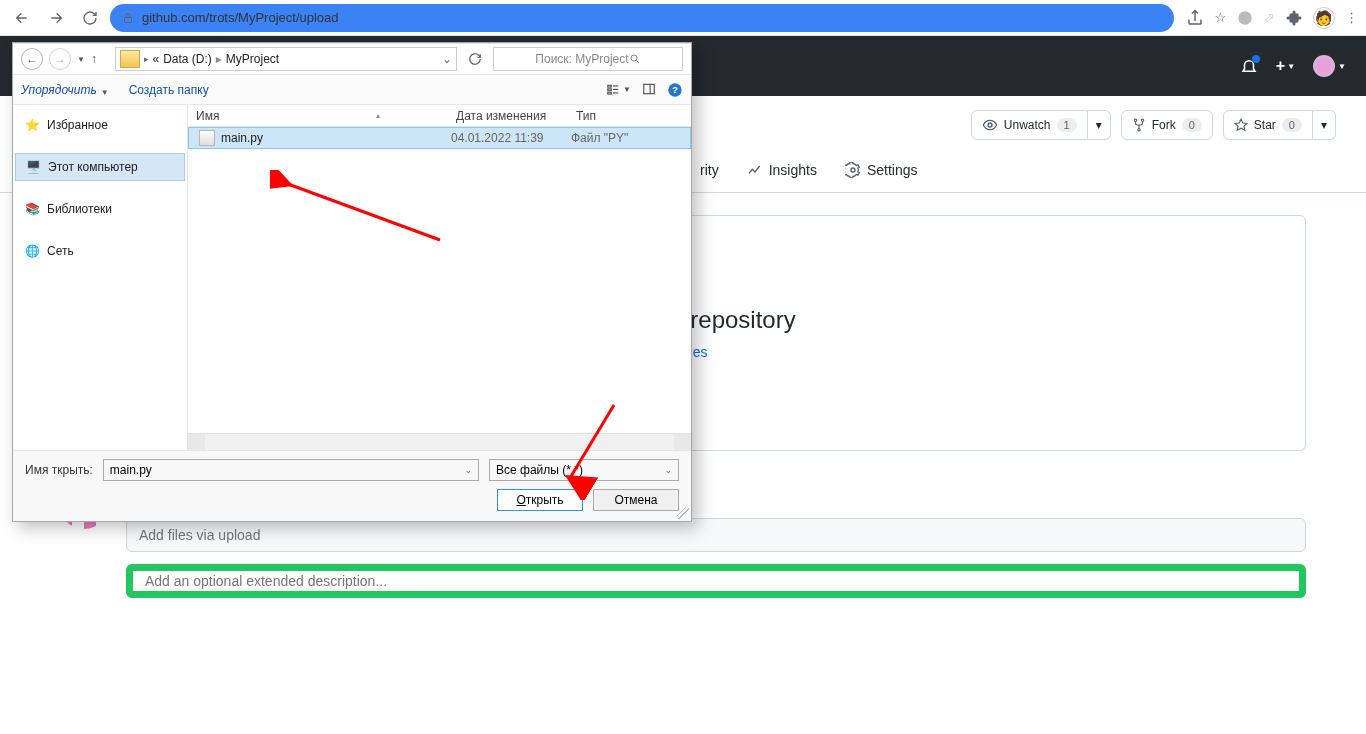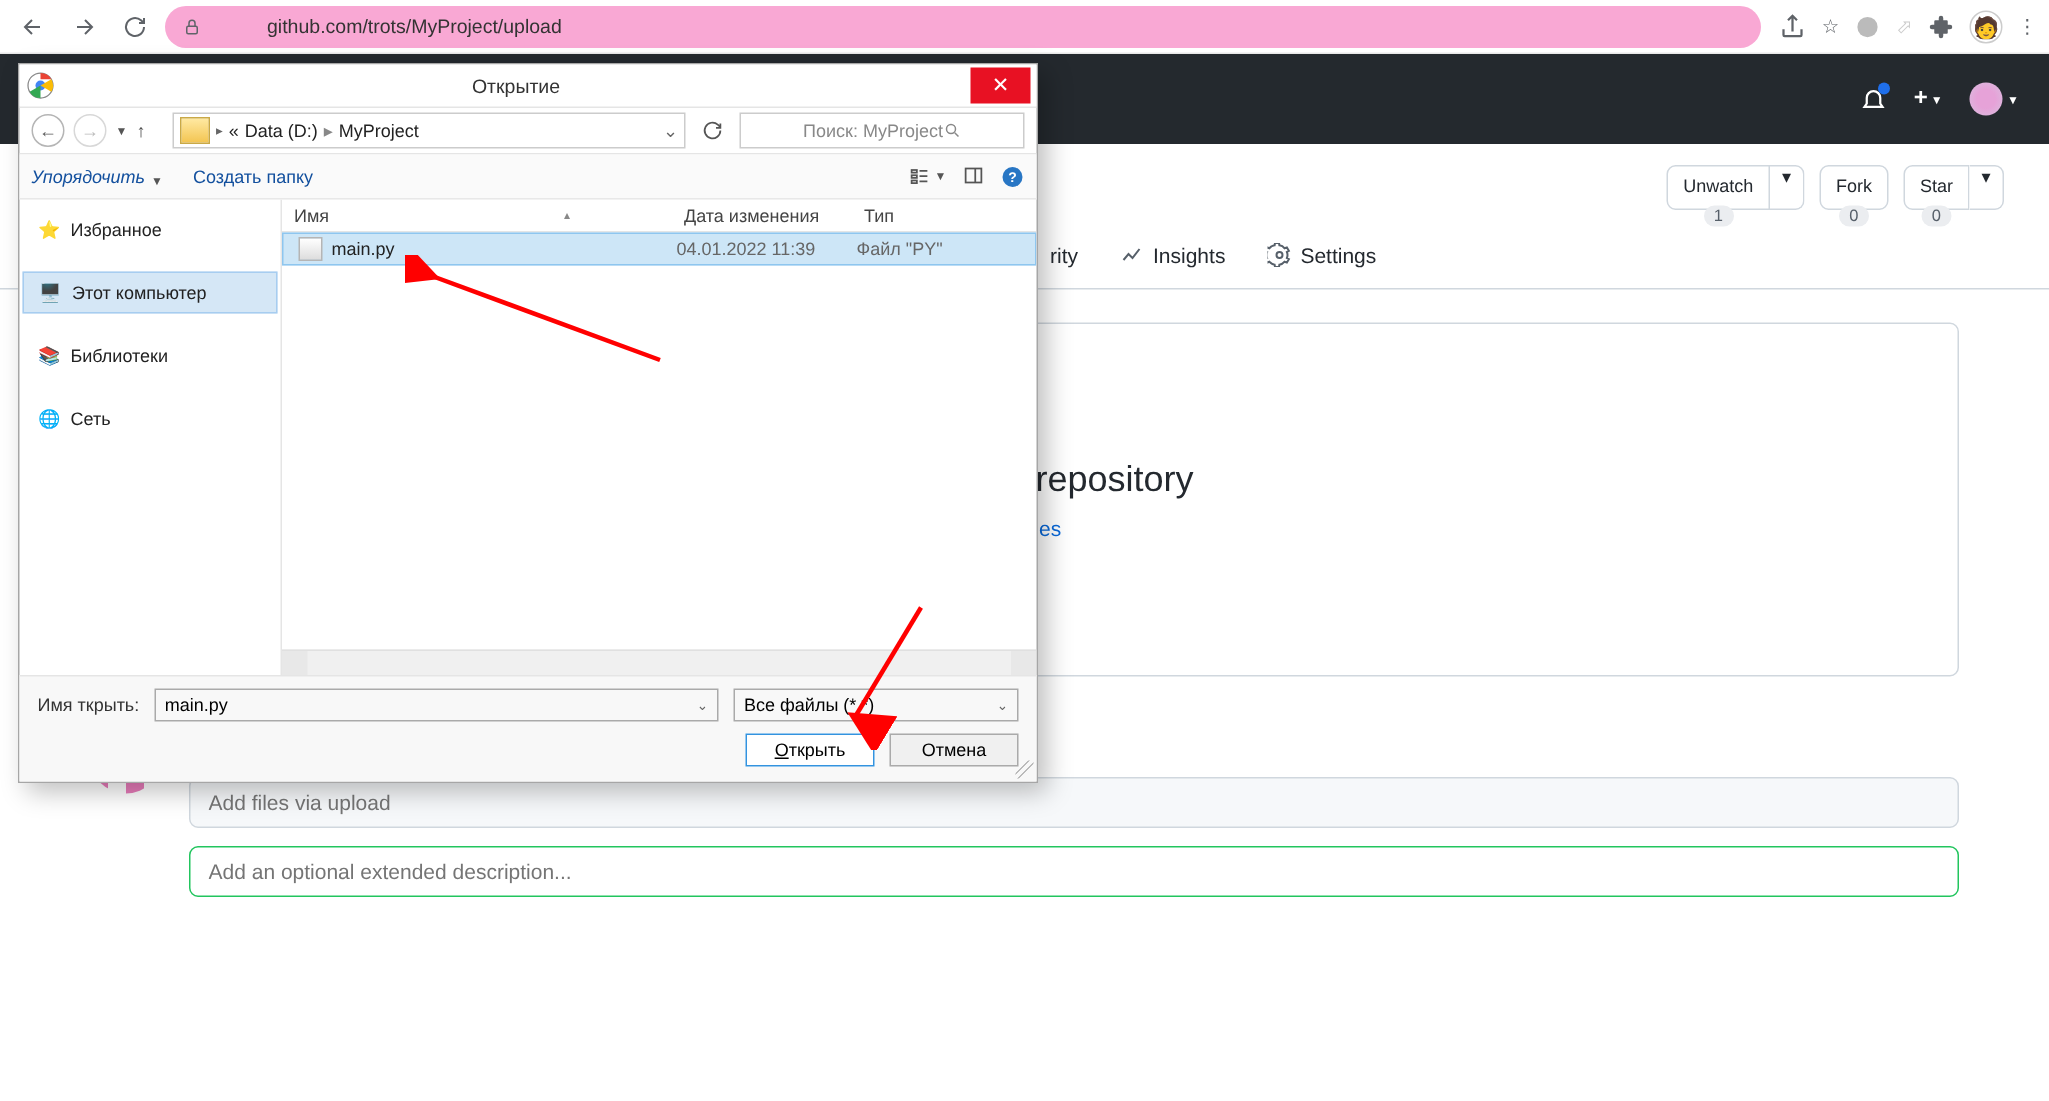--- a/index.html
+++ b/index.html
@@ -1,56 +1,56 @@
 <!DOCTYPE html>
 <html><head>
 <meta charset="utf-8">
 <style>
   * { box-sizing: border-box; margin: 0; padding: 0; }
   body { font-family: "Segoe UI", Arial, sans-serif; font-size: 13px; width: 1366px; height: 734px; background: #fff; overflow: hidden; position: relative; }
 
   
   .chrome-bar { height: 36px; display: flex; align-items: center; gap: 6px; padding: 0 8px; background: #fff; border-bottom: 1px solid #e8e8e8; }
   .nav-btn { width: 28px; height: 28px; display: flex; align-items: center; justify-content: center; color: #5f6368; cursor: pointer; border-radius: 50%; }
-  .omni { flex: 1; height: 28px; background: #f9a8d4; border-radius: 14px; display: flex; align-items: center; padding: 0 12px; color: #333; gap: 36px; }
+  .omni { flex: 1; height: 28px; background: #3b82f6; border-radius: 14px; display: flex; align-items: center; padding: 0 12px; color: #333; }
   .omni .lock { width: 12px; height: 12px; margin-right: 8px; color: #5f6368; }
   .right-icons { display: flex; align-items: center; gap: 10px; color: #5f6368; margin-left: 6px; }
   .avatar-icon { width: 22px; height: 22px; border-radius: 50%; background: #fff; border: 1px solid #ccc; display: flex; align-items: center; justify-content: center; font-size: 14px; }
 
   
   .gh-header { height: 60px; background: #24292e; display: flex; align-items: center; justify-content: flex-end; padding: 0 20px; gap: 18px; }
   .gh-bell { color: #fff; position: relative; }
   .gh-bell::after { content:""; position:absolute; top:-2px; right:-2px; width:8px; height:8px; background:#1f6feb; border-radius:50%; }
   .gh-plus { color: #fff; display: flex; align-items: center; gap: 2px; }
   .gh-avatar { width: 22px; height: 22px; border-radius: 50%; background: radial-gradient(circle, #e6a2d8 40%, #d8c0e0); }
 
   
   .repo-actions { display: flex; justify-content: flex-end; padding: 14px 30px; gap: 10px; }
-  .btn { height: 30px; background: #fff; border: 1px solid #d0d7de; border-radius: 6px; display: flex; align-items: center; padding: 0 10px; font-size: 12px; color: #24292f; gap: 6px; flex-direction: column; }
+  .btn { height: 30px; background: #fff; border: 1px solid #d0d7de; border-radius: 6px; display: flex; align-items: center; padding: 0 10px; font-size: 12px; color: #24292f; gap: 6px; }
   .btn .pill { background: #ebedf0; border-radius: 10px; padding: 1px 7px; font-size: 11px; color: #57606a; }
   .btn.split { border-top-right-radius: 0; border-bottom-right-radius: 0; }
   .btn.caret-only { border-top-left-radius:0; border-bottom-left-radius:0; border-left:none; padding:0 8px; }
 
   
   .repo-tabs { display: flex; gap: 28px; padding: 8px 30px 14px; border-bottom: 1px solid #d0d7de; color: #24292f; }
   .repo-tab { display: flex; align-items: center; gap: 6px; font-size: 14px; }
 
   
   .upload-wrap { margin: 22px 60px 30px; border: 1px solid #d0d7de; border-radius: 6px; padding: 90px 20px; text-align: center; }
   .upload-wrap h2 { font-size: 24px; font-weight: 400; color: #24292f; }
   .upload-wrap .sub { margin-top: 10px; font-size: 14px; color: #24292f; }
   .upload-wrap .sub a { color: #0969da; text-decoration: none; }
 
   
   .commit-row { display: flex; gap: 18px; margin: 20px 60px; }
   .commit-avatar { width: 48px; height: 48px; border-radius: 50%; background: repeating-linear-gradient(90deg,#e87cba 0 12px,#fff 12px 24px); flex-shrink: 0; }
   .commit-body { flex: 1; }
   .commit-body h3 { font-size: 20px; font-weight: 600; color: #24292f; margin-bottom: 14px; }
   .commit-input { width: 100%; height: 34px; border: 1px solid #d0d7de; border-radius: 6px; padding: 0 12px; font-size: 14px; color: #333; background: #f6f8fa; margin-bottom: 12px; }
-  .commit-textarea { width: 100%; height: 34px; border: 1px solid #22c55e; border-radius: 6px; padding: 8px 12px; font-size: 14px; color: #999; }
+  .commit-textarea { width: 100%; height: 34px; border: 7px solid #22c55e; border-radius: 6px; padding: 8px 12px; font-size: 14px; color: #999; }
 
   
   .fd { position: absolute; top: 42px; left: 12px; width: 680px; height: 480px; background: #fff; border: 1px solid #a6a6a6; box-shadow: 6px 6px 16px rgba(0,0,0,0.25); display: flex; flex-direction: column; font-size: 12px; }
   .fd-title { height: 28px; display: flex; align-items: center; padding: 0 4px; background: #fff; }
   .fd-title .ico { width: 20px; height: 20px; margin-right: 4px; }
   .fd-title .text { flex: 1; text-align: center; font-size: 13px; color: #333; }
   .fd-title .close { width: 40px; height: 24px; background: #e81123; color: #fff; text-align: center; line-height: 22px; font-size: 14px; }
 
   .fd-path { height: 32px; display: flex; align-items: center; gap: 6px; padding: 0 8px; border-top: 1px solid #e5e5e5; border-bottom: 1px solid #e5e5e5; }
   .fd-nav-btn { width: 22px; height: 22px; border: 1px solid #b5b5b5; border-radius: 50%; display: flex; align-items: center; justify-content: center; color: #5a5a5a; }
@@ -236,31 +236,20 @@
 <div class="commit-row">
   <div class="commit-avatar"></div>
   <div class="commit-body">
     <h3>Commit changes</h3>
     <input class="commit-input" placeholder="Add files via upload" style="">
     <input class="commit-textarea" placeholder="Add an optional extended description..." style="">
   </div>
 </div>
 
 <div class="fd">
-  <div class="fd-title">
-    <svg class="ico" viewBox="0 0 24 24">
-        <circle cx="12" cy="12" r="10" fill="#fff" stroke="#888"></circle>
-        <circle cx="12" cy="12" r="4" fill="#4285f4"></circle>
-        <path d="M12 2a10 10 0 0 1 8.7 5H12z" fill="#ea4335"></path>
-        <path d="M3.3 7A10 10 0 0 1 12 2v10z" fill="#fbbc05" transform="rotate(120 12 12)"></path>
-        <path d="M3.3 7A10 10 0 0 1 12 2v10z" fill="#34a853" transform="rotate(240 12 12)"></path>
-      </svg>
-    <div class="text">Открытие</div>
-    <div class="close">✕</div>
-  </div>
 
   <div class="fd-path">
     <div class="fd-nav-btn">←</div>
     <div class="fd-nav-btn disabled">→</div>
     <span style="color:#555;font-size:8px">▼</span>
     <span class="fd-uparrow">↑</span>
     <div class="fd-breadcrumb">
       <span class="fold-ico"></span>
       <span style="font-size:9px;color:#666">▸</span>
       <span class="crumb">«</span>

